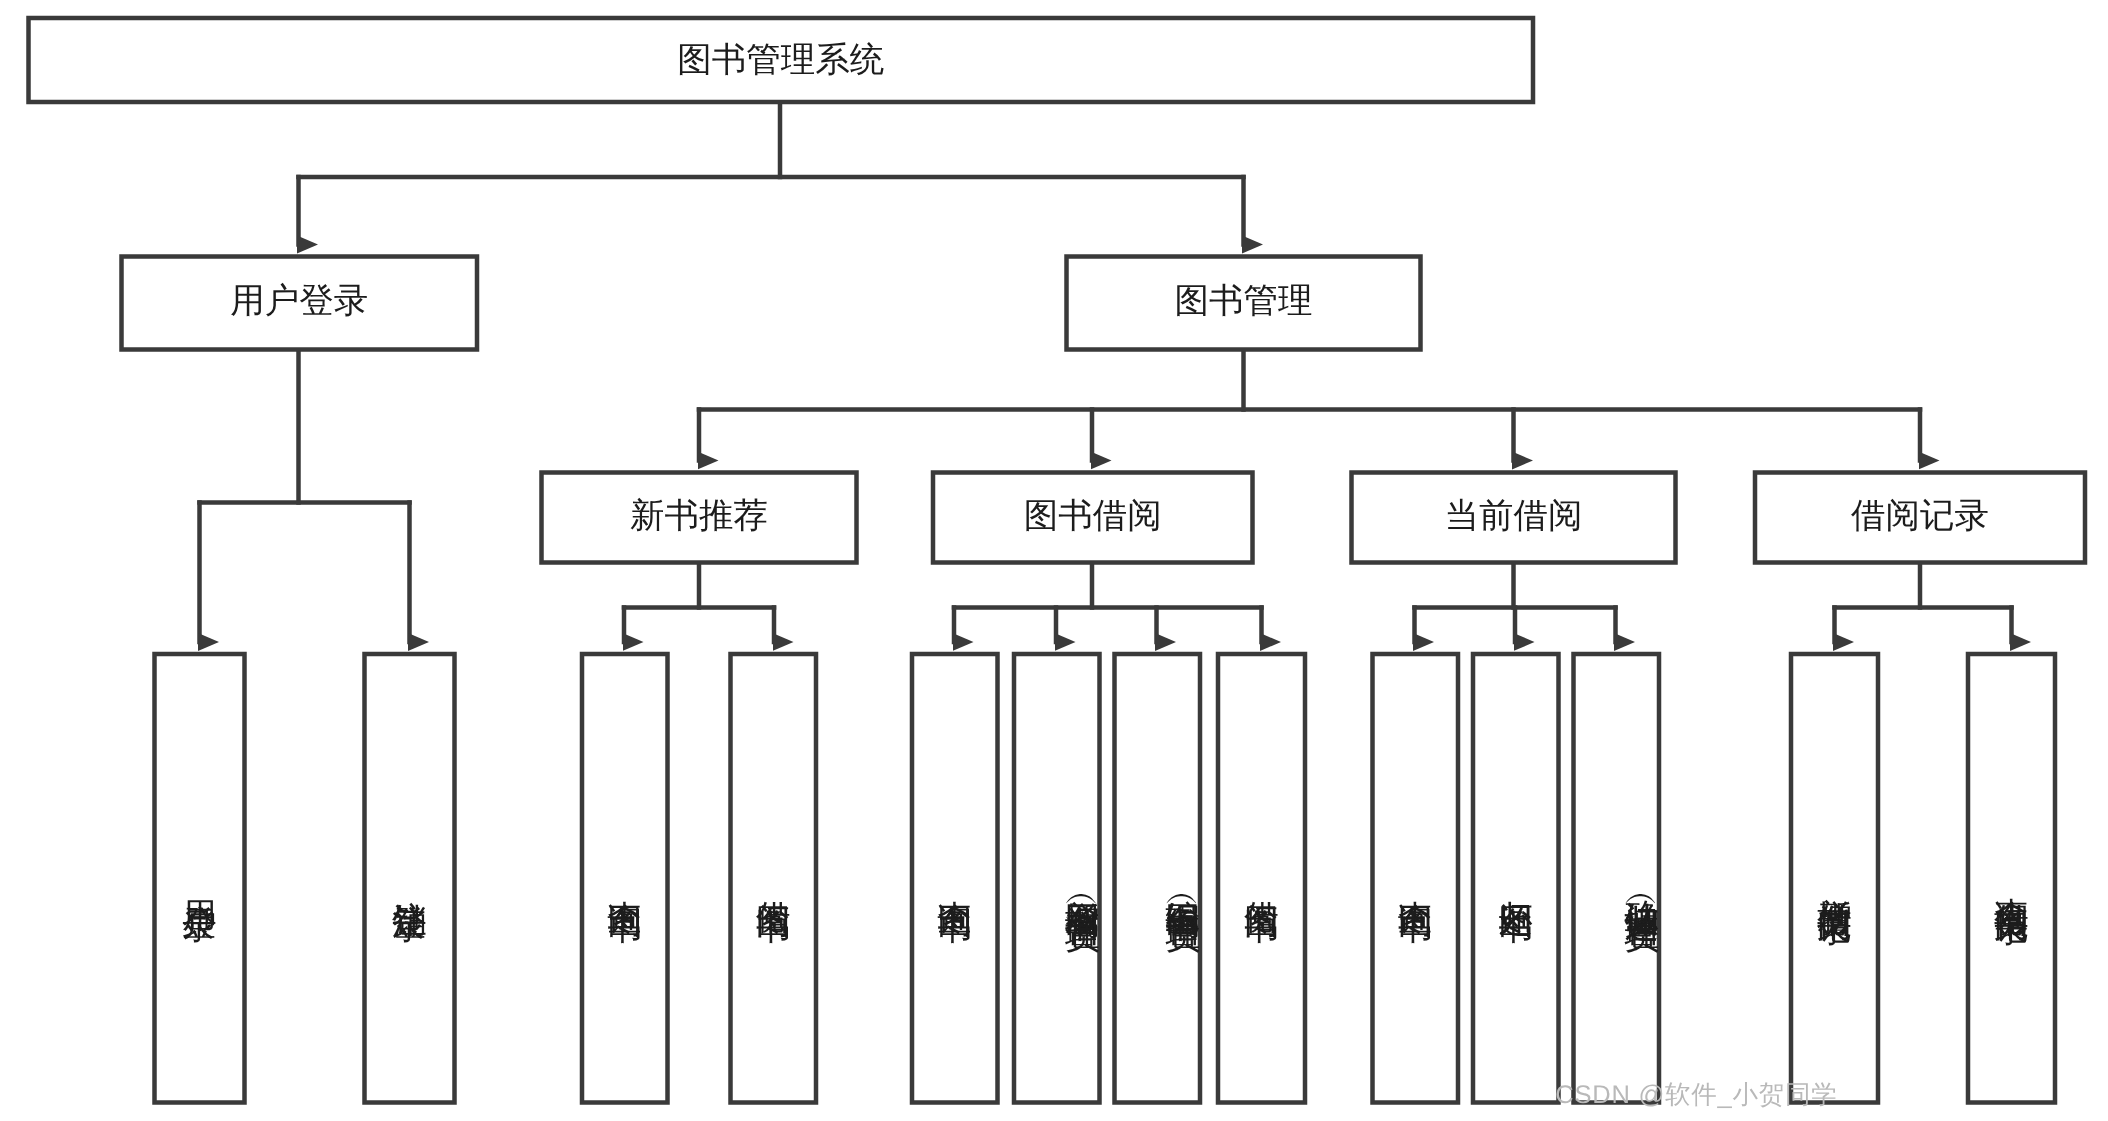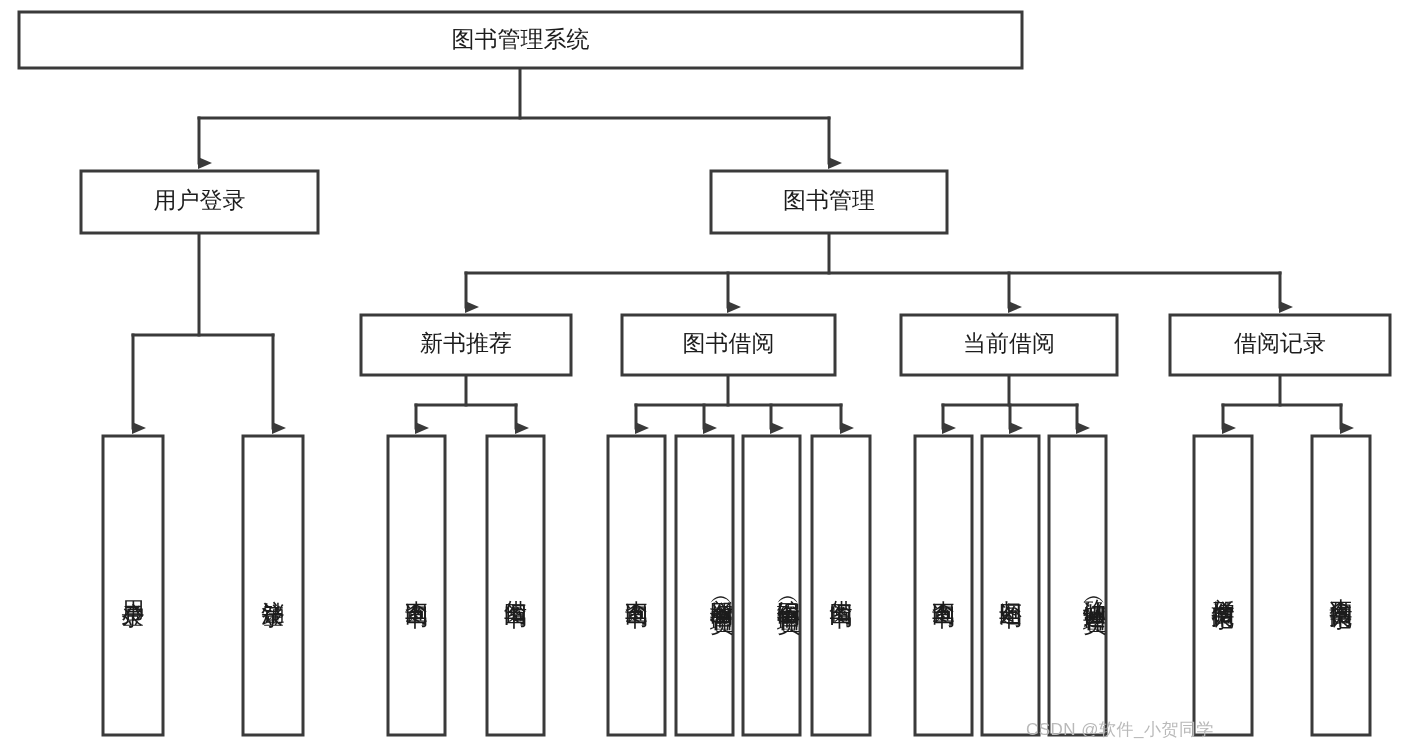--- a/index.html
+++ b/index.html
@@ -57,21 +57,21 @@
     color: #1c1c1c;
     writing-mode: vertical-rl;
     text-orientation: upright;
     letter-spacing: 2px;
     line-height: 1;
     white-space: nowrap;
     pointer-events: none;
   }
   .watermark {
     position: absolute;
-    right: 12px;
+    right: 1px;
     bottom: 6px;
     font-family: "Liberation Sans", "DejaVu Sans", sans-serif;
     font-size: 17px;
     color: #b9b9b9;
     letter-spacing: 0.5px;
     white-space: nowrap;
   }
 </style>
 </head>
 <body>

